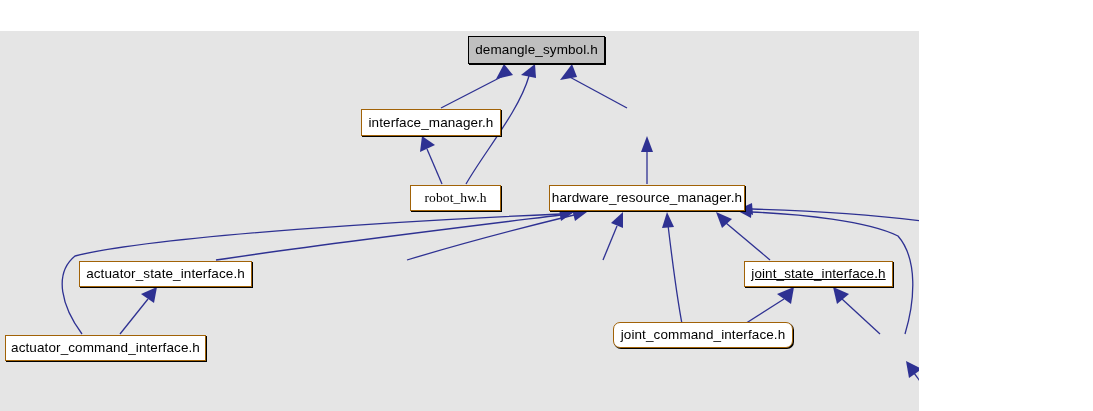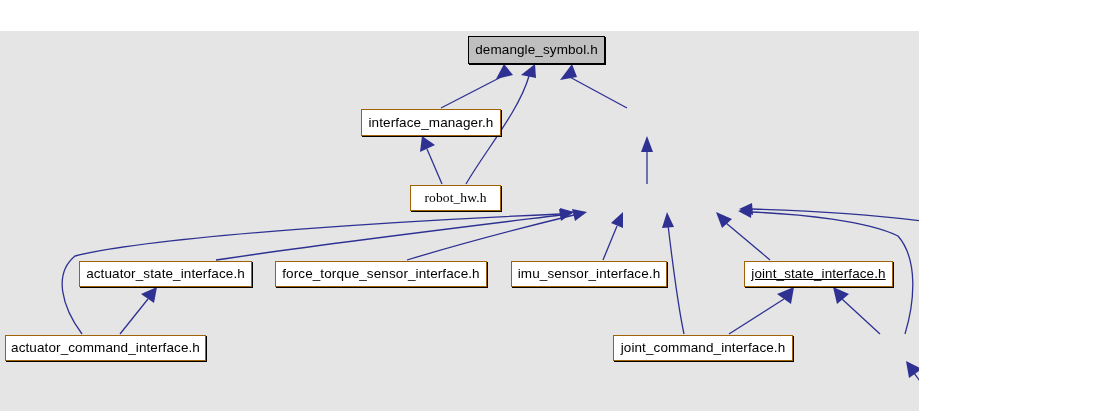--- a/index.html
+++ b/index.html
@@ -154,40 +154,37 @@
 
   <div class="node shadow" style="left:361px; top:78px; width:140px; height:27px;">
     <span>interface_manager.h</span>
   </div>
 
 
   <div class="node shadow" style="left:410px; top:154px; width:91px; height:26px;font-family:Liberation Serif, serif;">
     <span>robot_hw.h</span>
   </div>
 
+  <div class="node shadow" style="left:549px; top:154px; width:196px; height:26px;">
+    <span>hardware_resource_manager.h</span>
+  </div>
 
   <div class="node shadow" style="left:79px; top:230px; width:173px; height:26px;">
     <span>actuator_state_interface.h</span>
   </div>
 
-  <div class="node shadow" style="left:275px; top:230px; width:212px; height:26px;">
-    <span>force_torque_sensor_interface.h</span>
-  </div>
 
-  <div class="node shadow" style="left:511px; top:230px; width:156px; height:26px;">
-    <span>imu_sensor_interface.h</span>
-  </div>
 
   <div class="node shadow" style="left:744px; top:230px; width:149px; height:26px;text-decoration:underline;">
     <span>joint_state_interface.h</span>
   </div>
 
   <div class="node shadow" style="left:5px; top:304px; width:201px; height:26px;text-align:right;">
     <span>actuator_command_interface.h</span>
   </div>
 
-  <div class="node shadow" style="left:613px; top:304px; width:180px; height:26px;">
+  <div class="node shadow" style="left:613px; top:291px; width:180px; height:26px;border-radius:7px;">
     <span>joint_command_interface.h</span>
   </div>
 
 
 
 </div>
 
 </body></html>

